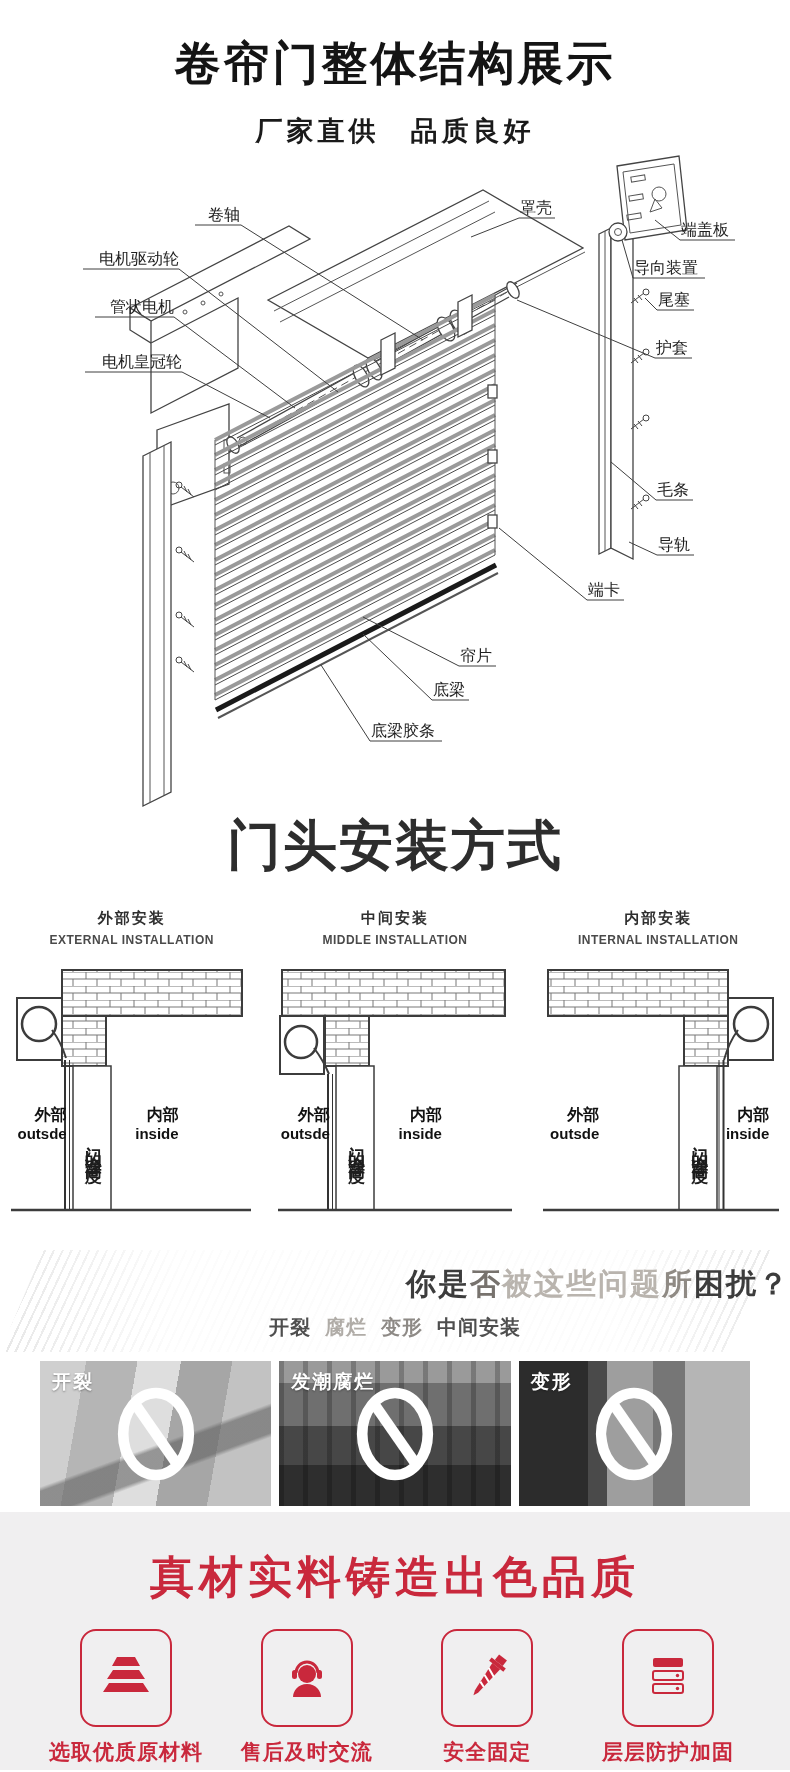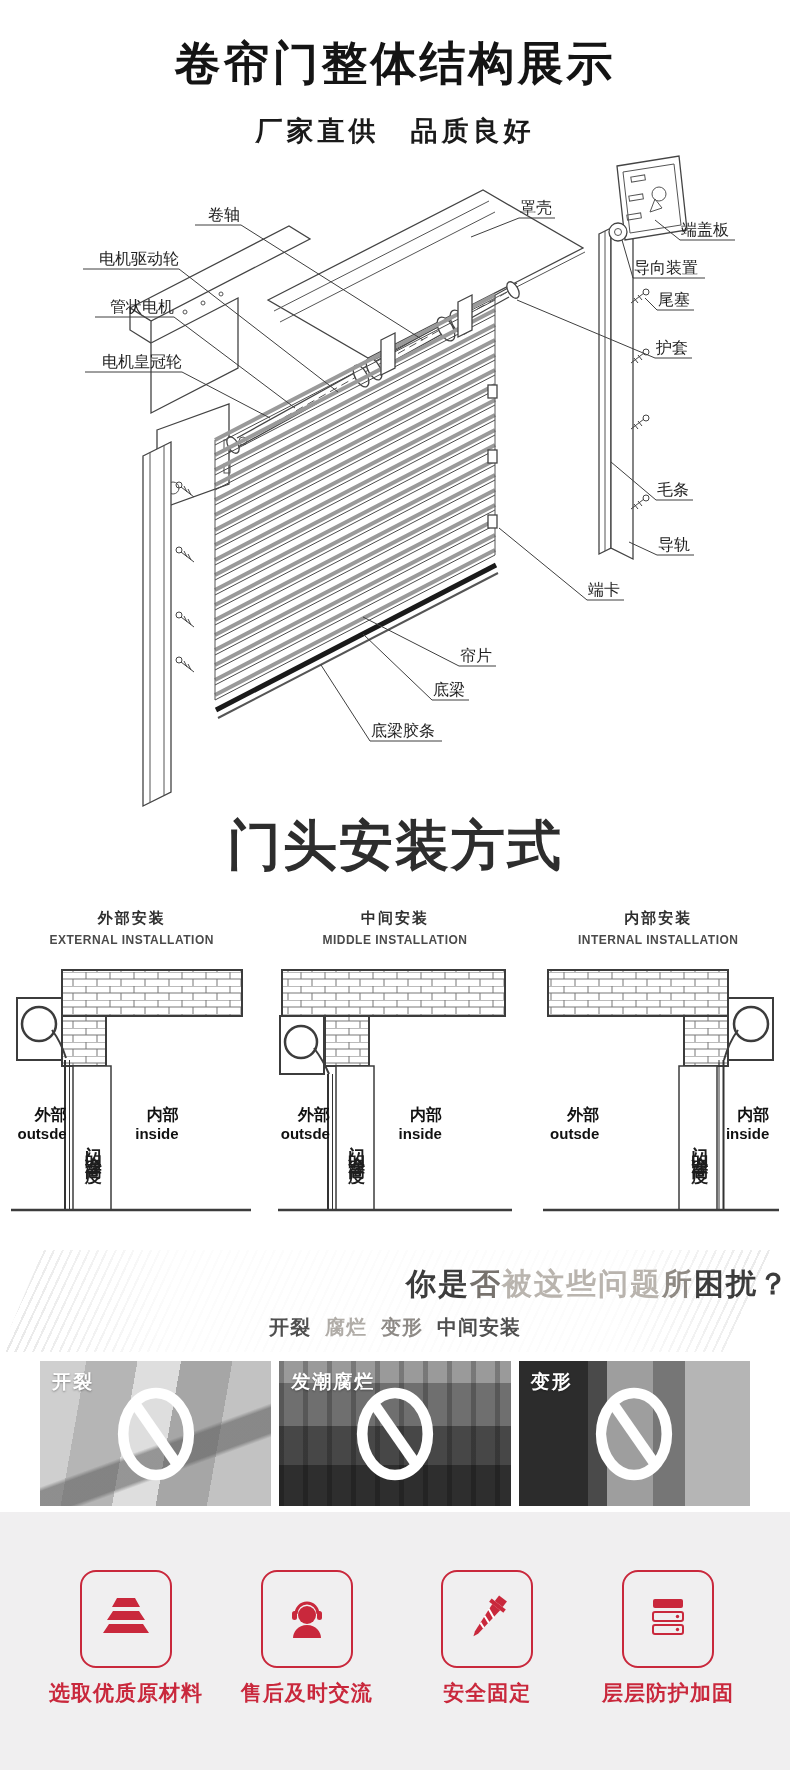--- a/index.html
+++ b/index.html
@@ -349,20 +349,21 @@
       <div class="no-sign">
         <svg width="82" height="100" viewBox="0 0 100 120">
             <ellipse cx="50" cy="60" rx="40" ry="50" fill="none" stroke="#fff" stroke-width="13"></ellipse>
             <line x1="25" y1="24" x2="75" y2="96" stroke="#fff" stroke-width="13"></line>
           </svg>
       </div>
     </div>
   </div>
 
   <div class="quality">
+    <div class="q-title">真材实料铸造出色品质</div>
     <div class="q-row">
 
       <div class="q-item">
         <div class="q-box">
           <svg width="54" height="54" viewBox="0 0 54 54">
             <path fill="#c9283c" d="M18 6 H36 L41 15 H13 Z M14 19 H40 L46 28 H8 Z M10 32 H44 L50 41 H4 Z"></path>
           </svg>
         </div>
         <div class="q-label">选取优质原材料</div>
       </div>

